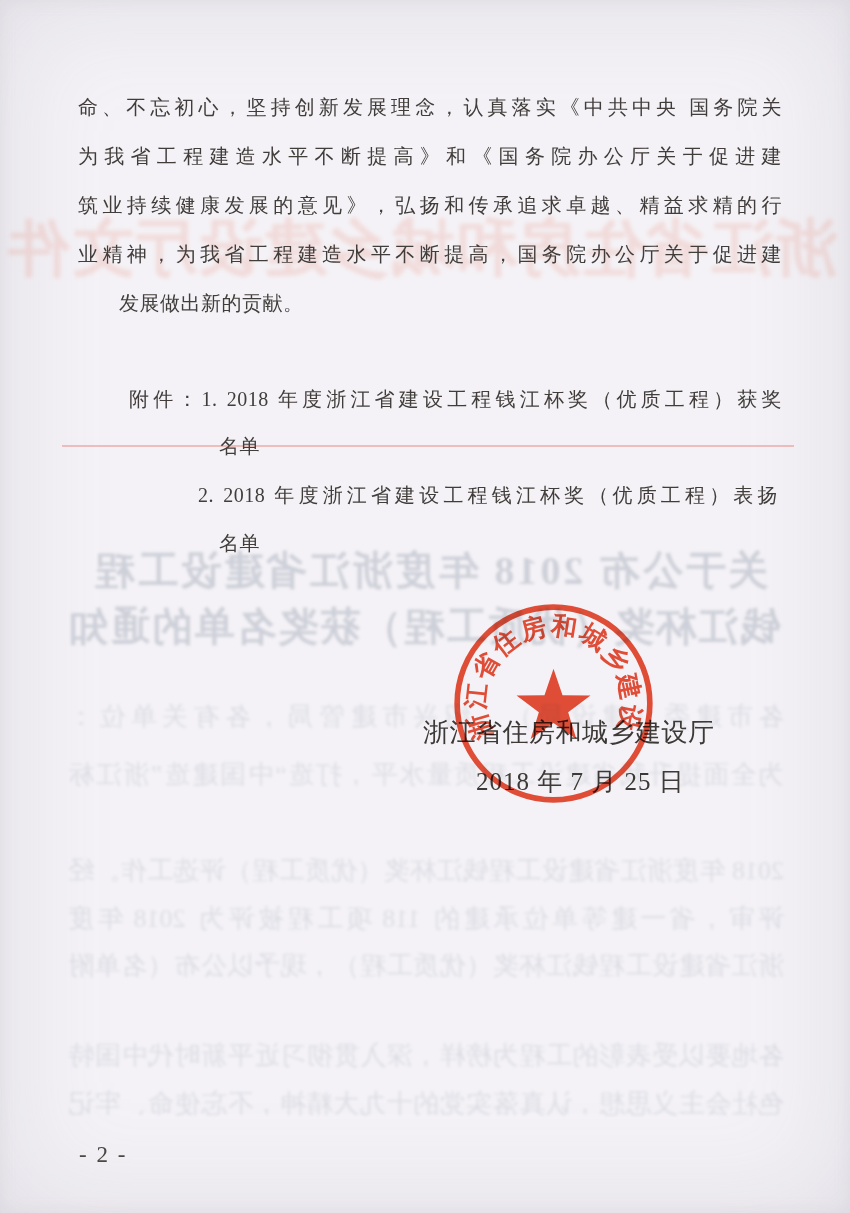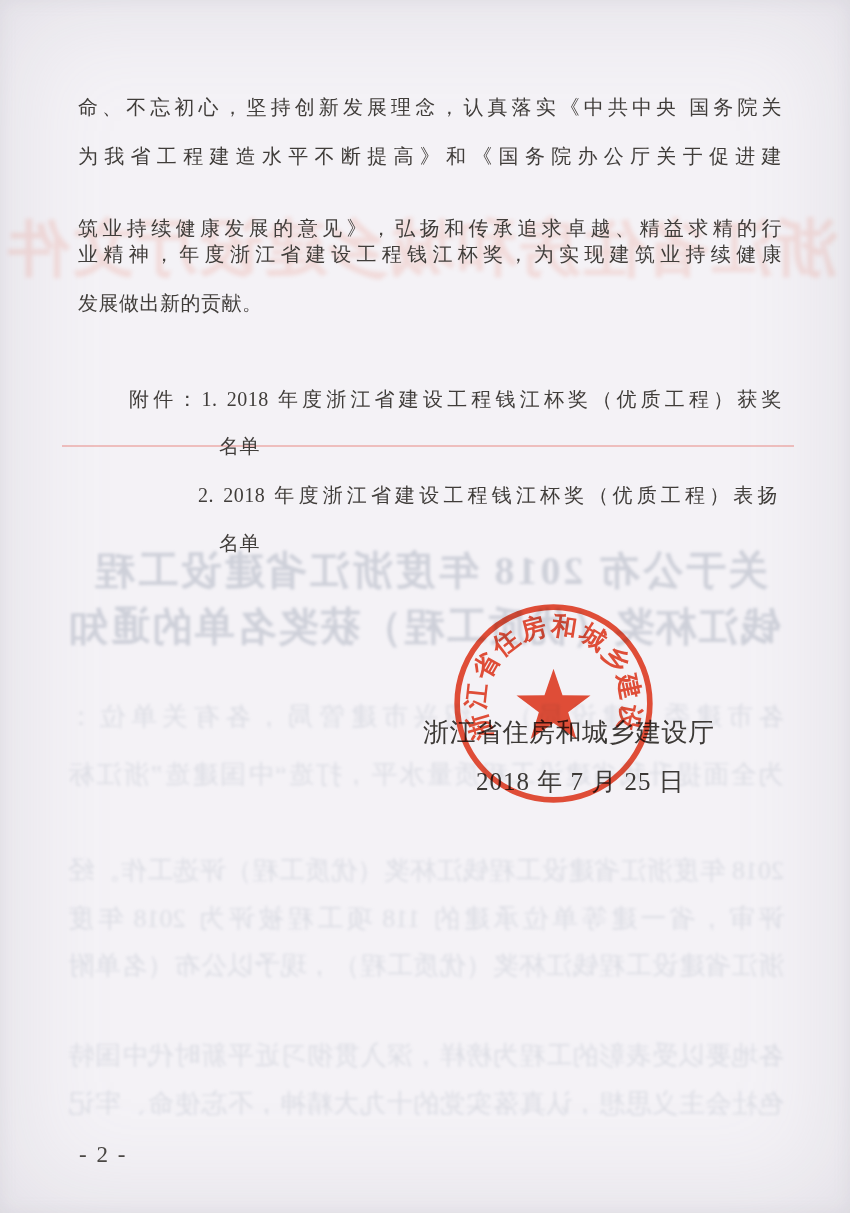--- a/index.html
+++ b/index.html
@@ -58,23 +58,23 @@
   <div class="ghost ghost-body" style="top:757px;">为全面提升我省建设工程质量水平，打造“中国建造”浙江标</div>
   <div class="ghost ghost-body" style="top:853px;">2018 年度浙江省建设工程钱江杯奖（优质工程）评选工作。经</div>
   <div class="ghost ghost-body" style="top:901px;">评审，省一建等单位承建的 118 项工程被评为 2018 年度</div>
   <div class="ghost ghost-body" style="top:948px;">浙江省建设工程钱江杯奖（优质工程），现予以公布（名单附</div>
   <div class="ghost ghost-body" style="top:1038px;">各地要以受表彰的工程为榜样，深入贯彻习近平新时代中国特</div>
   <div class="ghost ghost-body" style="top:1086px;">色社会主义思想，认真落实党的十九大精神，不忘使命、牢记</div>
 
   <div>
     <div class="bline just" style="top:92px;">命、不忘初心，坚持创新发展理念，认真落实《中共中央 国务院关</div>
     <div class="bline just" style="top:141px;">为我省工程建造水平不断提高》和《国务院办公厅关于促进建</div>
-    <div class="bline just" style="top:190px;margin-top:23px;">筑业持续健康发展的意见》，弘扬和传承追求卓越、精益求精的行</div>
-    <div class="bline just" style="top:239px;">业精神，年度浙江省建设工程钱江杯奖，为实现建筑业持续健康</div>
-    <div class="bline" style="top:288px;">发展做出新的贡献。</div>
+    <div class="bline just" style="top:190px;">筑业持续健康发展的意见》，弘扬和传承追求卓越、精益求精的行</div>
+    <div class="bline just" style="top:239px;">业精神，为我省工程建造水平不断提高，国务院办公厅关于促进建</div>
+    <div class="bline" style="top:288px;margin-left:41px;">发展做出新的贡献。</div>
   </div>
 
   <div>
     <div class="bline just" style="left:129px;width:653px;top:384px;">附件：1. 2018 年度浙江省建设工程钱江杯奖（优质工程）获奖</div>
     <div class="bline" style="left:219px;top:431px;">名单</div>
     <div class="bline just" style="left:198px;width:580px;top:480px;">2. 2018 年度浙江省建设工程钱江杯奖（优质工程）表扬</div>
     <div class="bline" style="left:219px;top:528px;">名单</div>
   </div>
 
   <div class="sig" style="left:423px;top:715px;font-size:26px;letter-spacing:.5px;">浙江省住房和城乡建设厅</div>

